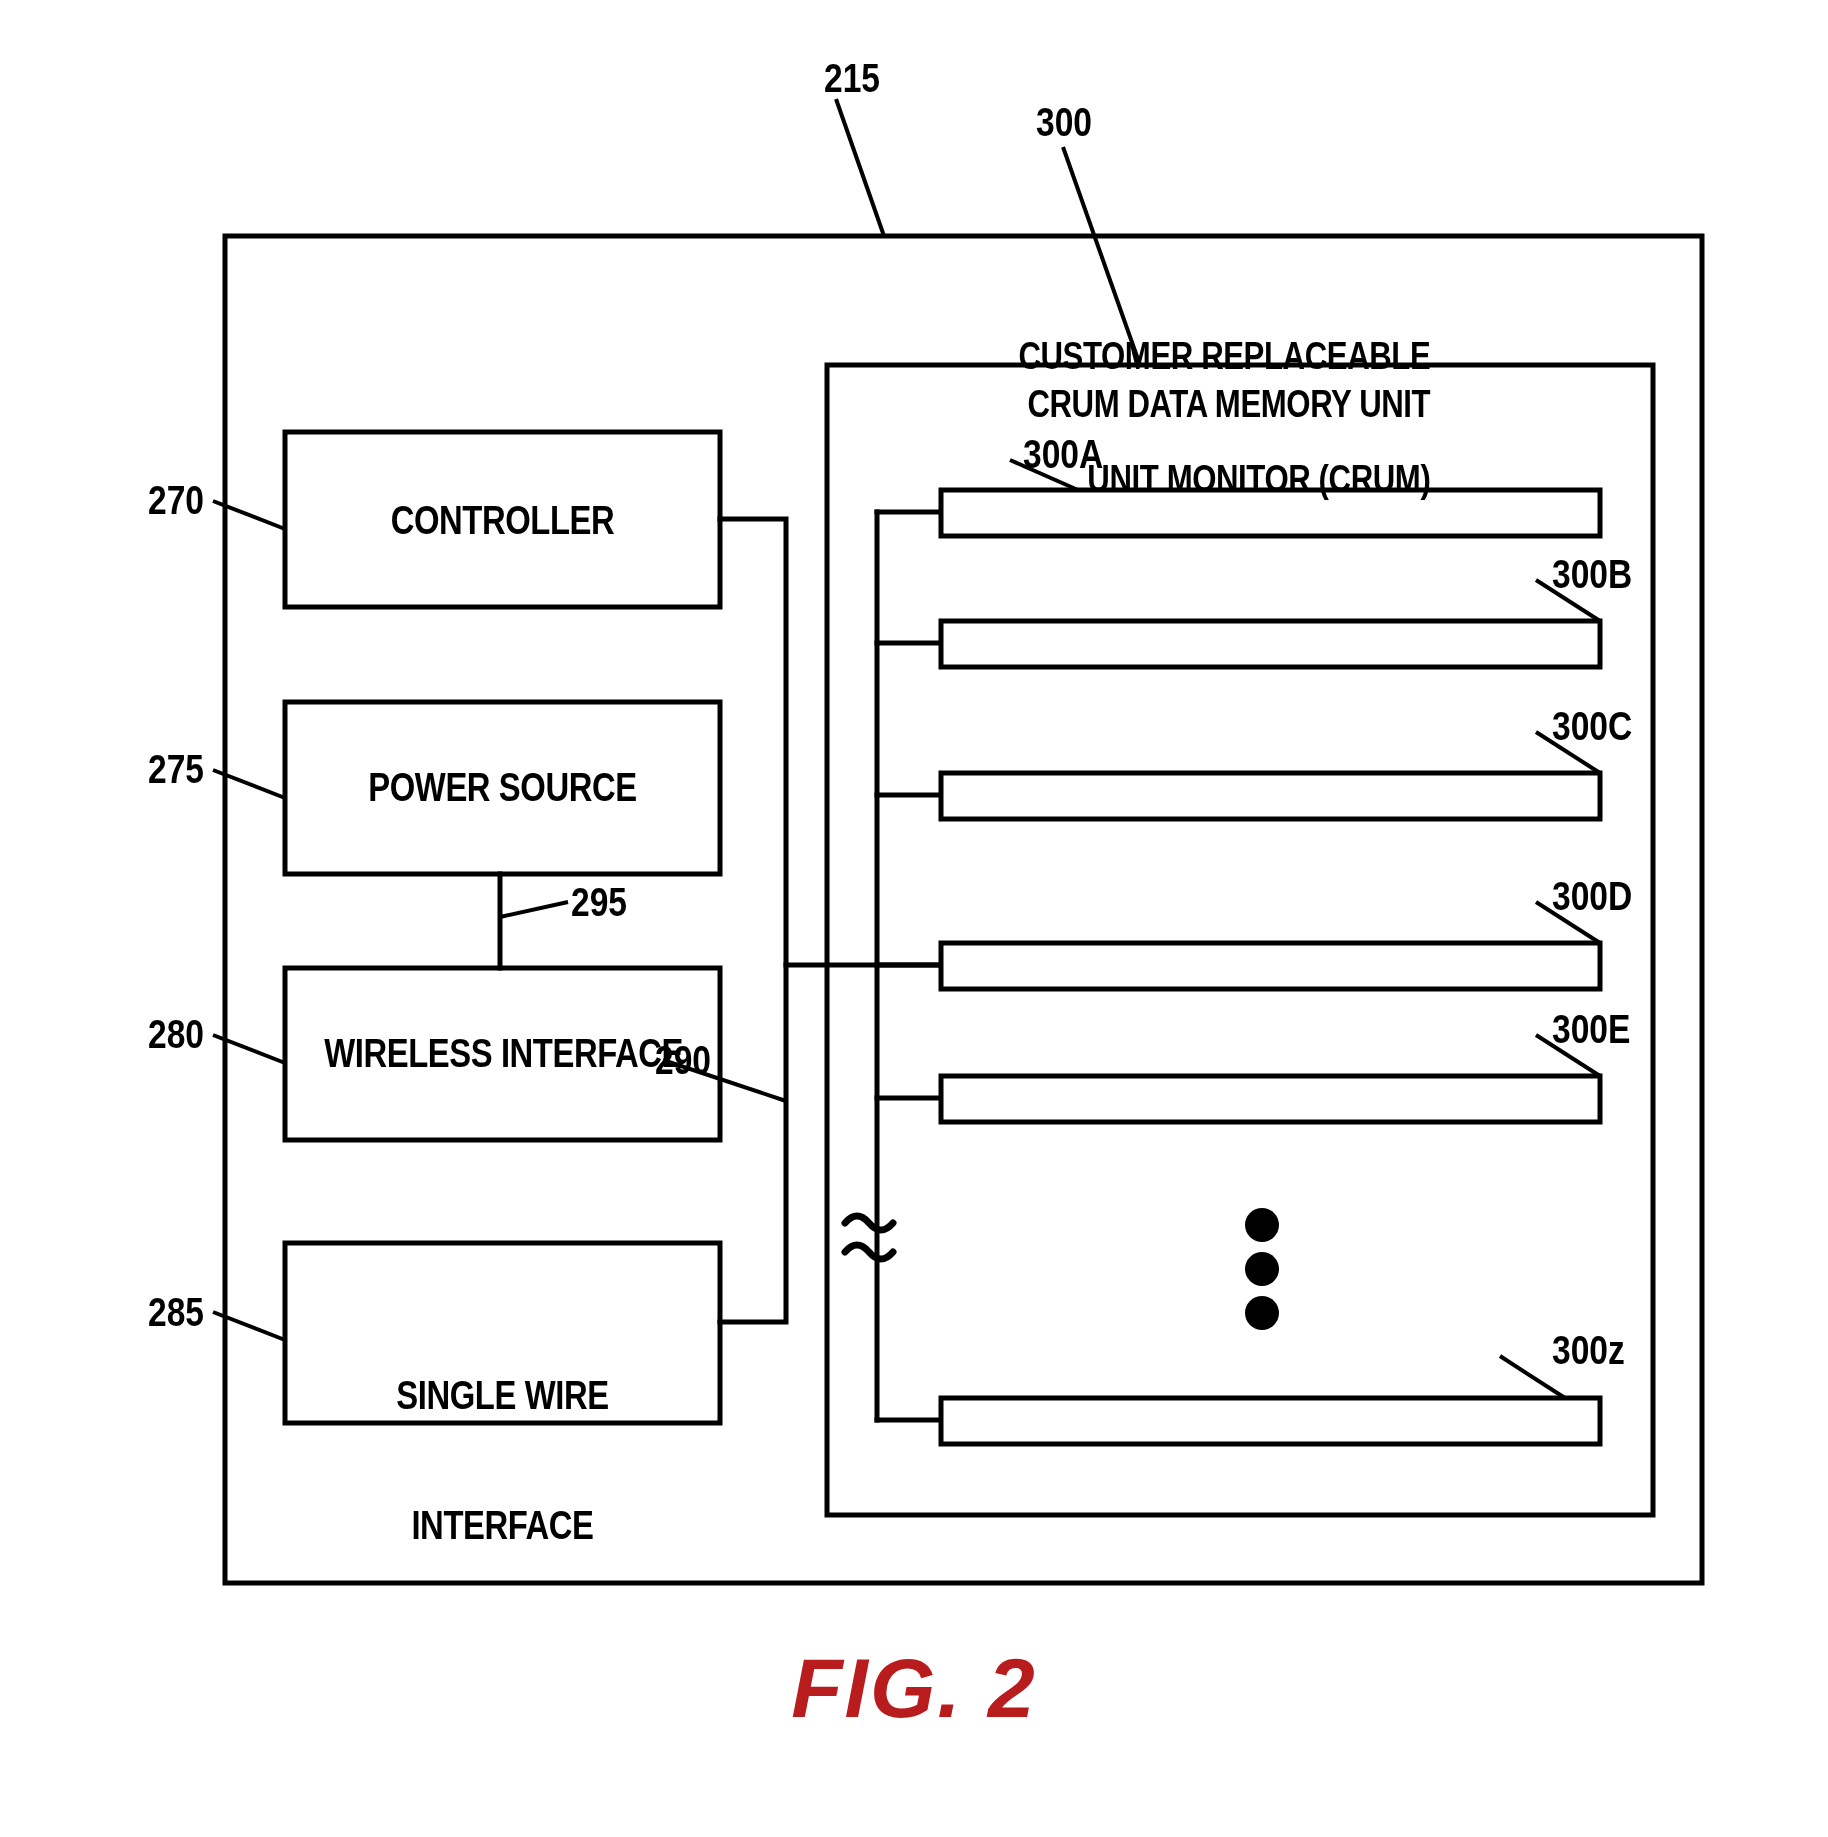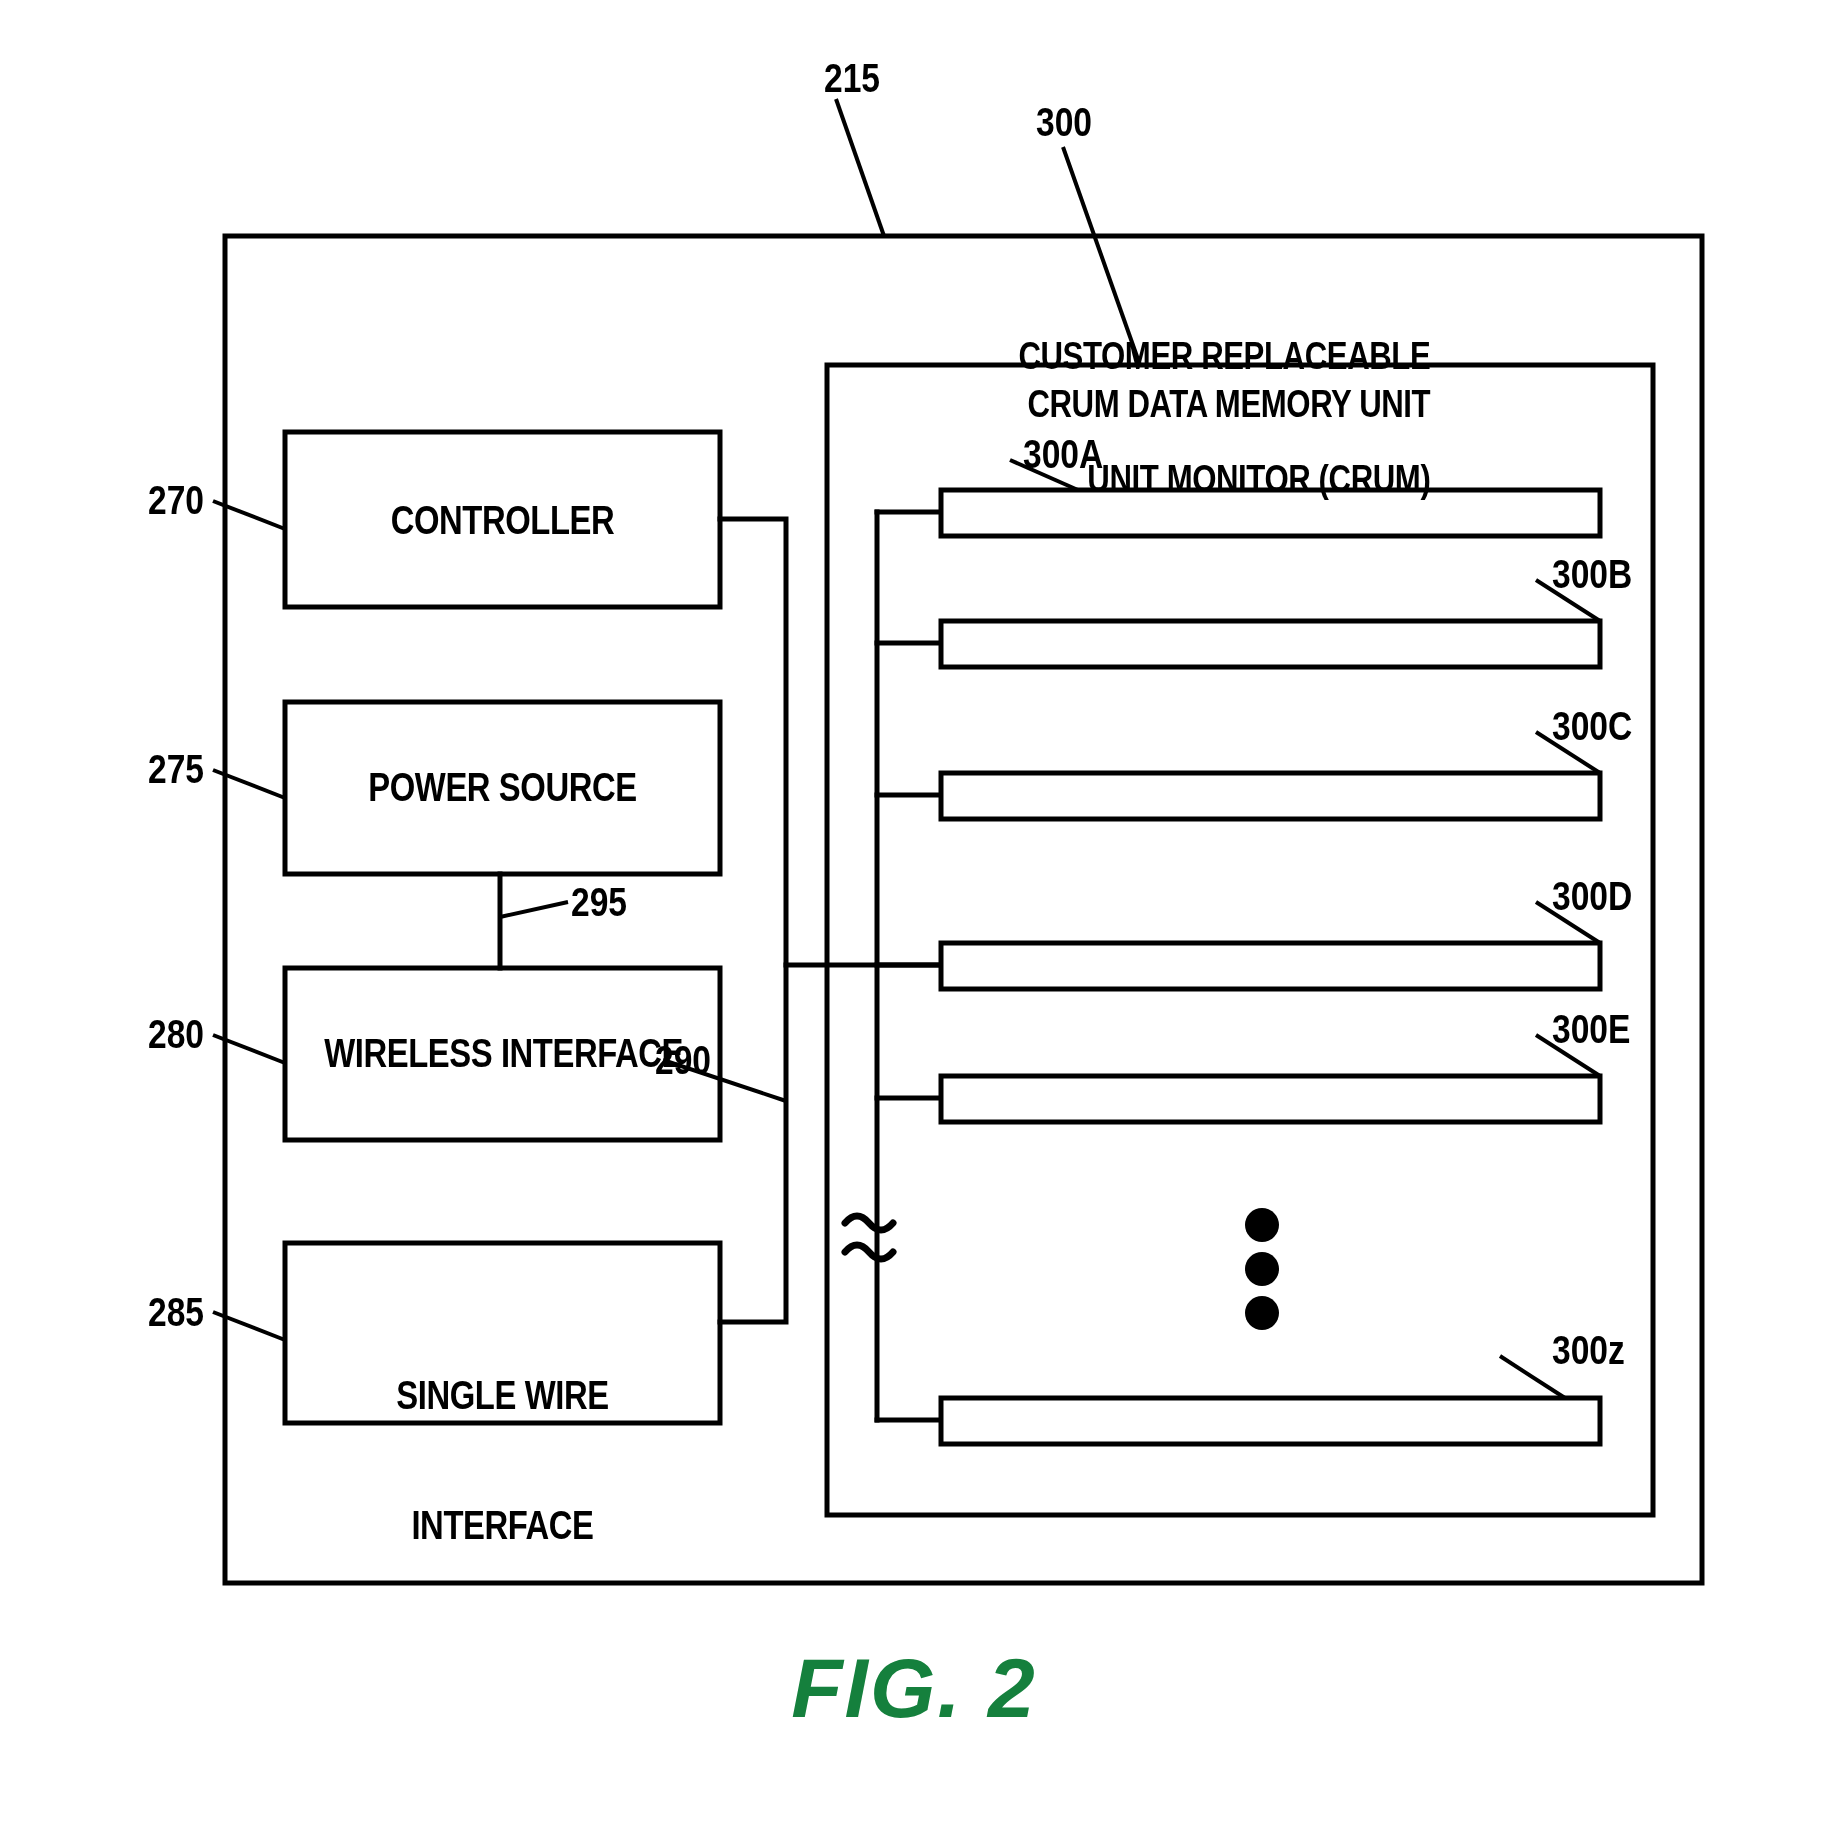--- a/index.html
+++ b/index.html
@@ -87,21 +87,21 @@
   .fig-caption {
     position: absolute;
     left: 0;
     width: 1828px;
     text-align: center;
     font-family: "Liberation Sans", sans-serif;
     font-weight: bold;
     font-style: italic;
     font-size: 84px;
     letter-spacing: 2px;
-    color: #15803d;
+    color: #b91c1c;
   }
 </style>
 </head>
 <body>
 
 <div id="figure-root">
 
   <svg id="figure-svg" viewBox="0 0 1828 1837">
 
     <rect class="stroke" x="225" y="236" width="1477" height="1347"></rect>

